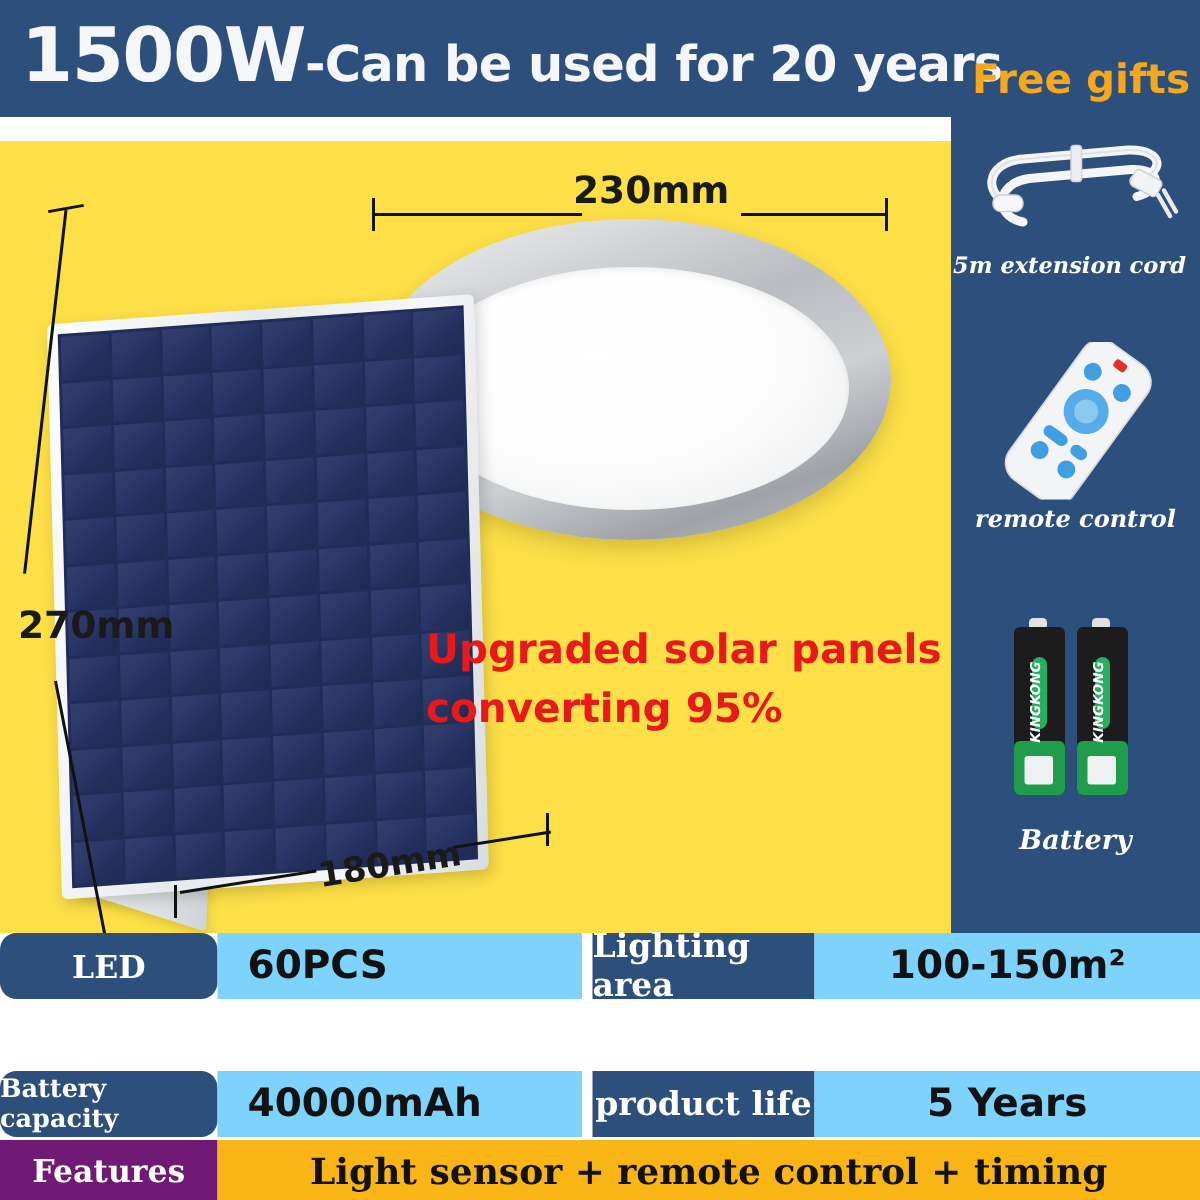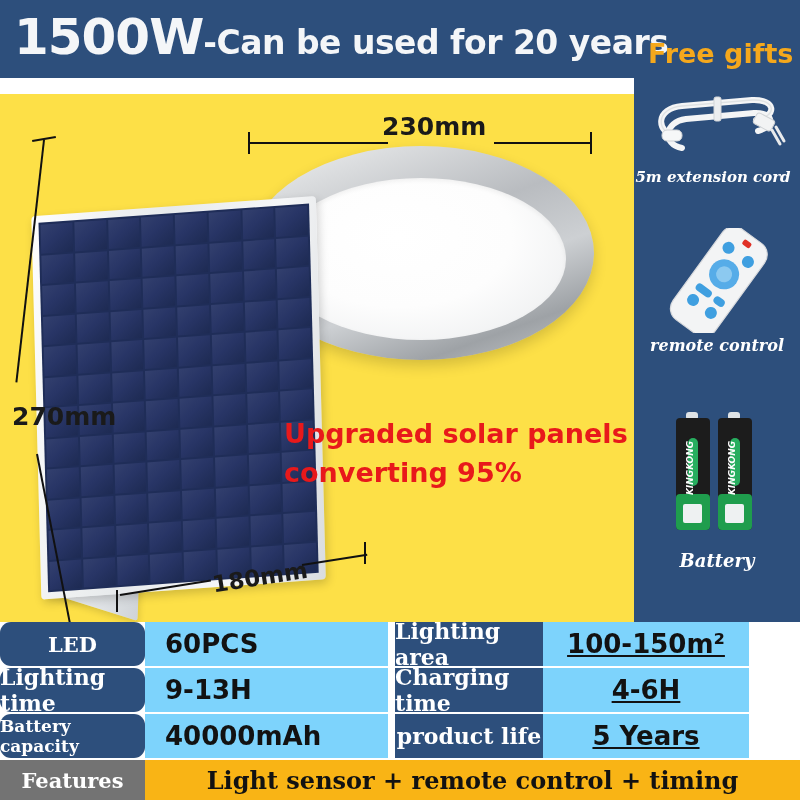--- a/index.html
+++ b/index.html
@@ -79,23 +79,23 @@
   .r0{top:0;} .r1{top:46px;} .r2{top:92px;}
   .cellbox{position:absolute;top:0;height:44px;box-sizing:border-box;
            display:flex;align-items:center;}
   .lbl{background:#2d4f7c;color:#ffffff;justify-content:center;
        font-family:"DejaVu Serif",serif;font-weight:bold;}
   .val{background:#7dd3fc;color:#121212;justify-content:center;
        font-family:"DejaVu Sans",sans-serif;font-weight:bold;}
   .c-l1{left:0;width:145px;border-radius:11px;}
   .c-v1{left:145px;width:243px;justify-content:flex-start;padding-left:20px;}
   .c-l2{left:395px;width:148px;}
-  .c-v2{left:543px;width:206px;text-decoration:underline;}
+  .c-v2{left:543px;width:257px;}
   .feat{position:absolute;left:0;top:138px;width:800px;height:40px;}
-  .feat-lbl{position:absolute;left:0;top:0;width:145px;height:40px;background:#737373;
+  .feat-lbl{position:absolute;left:0;top:0;width:145px;height:40px;background:#701a75;
             color:#fff;display:flex;align-items:center;justify-content:center;
             font-family:"DejaVu Serif",serif;font-weight:bold;font-size:21px;}
   .feat-val{position:absolute;left:145px;top:0;width:655px;height:40px;background:#f9b415;
             color:#121212;display:flex;align-items:center;justify-content:center;
             font-family:"DejaVu Serif",serif;font-weight:bold;font-size:24px;}
   .fs21{font-size:21px;} .fs19{font-size:22px;} .fs17{font-size:17px;}
   .fs26{font-size:26px;}
 </style>
 </head>
 <body>
@@ -313,26 +313,20 @@
 
   <div class="table">
 
     <div class="trow r0">
       <div class="cellbox lbl c-l1 fs21">LED</div>
       <div class="cellbox val c-v1 fs26">60PCS</div>
       <div class="cellbox lbl c-l2 fs19">Lighting area</div>
       <div class="cellbox val c-v2 fs26">100-150m²</div>
     </div>
 
-    <div class="trow r1">
-      <div class="cellbox lbl c-l1 fs19">Lighting time</div>
-      <div class="cellbox val c-v1 fs26">9-13H</div>
-      <div class="cellbox lbl c-l2 fs19">Charging time</div>
-      <div class="cellbox val c-v2 fs26">4-6H</div>
-    </div>
 
     <div class="trow r2">
       <div class="cellbox lbl c-l1 fs17">Battery capacity</div>
       <div class="cellbox val c-v1 fs26">40000mAh</div>
       <div class="cellbox lbl c-l2 fs19">product life</div>
       <div class="cellbox val c-v2 fs26">5 Years</div>
     </div>
 
     <div class="feat">
       <div class="feat-lbl">Features</div>

